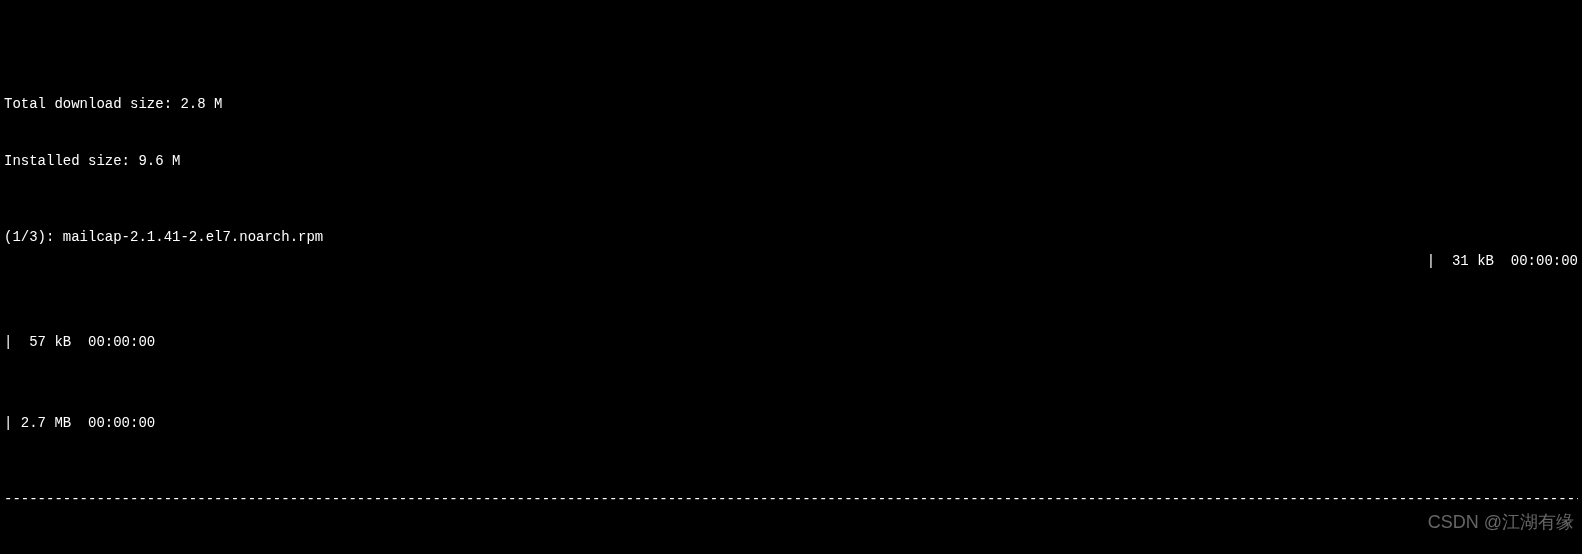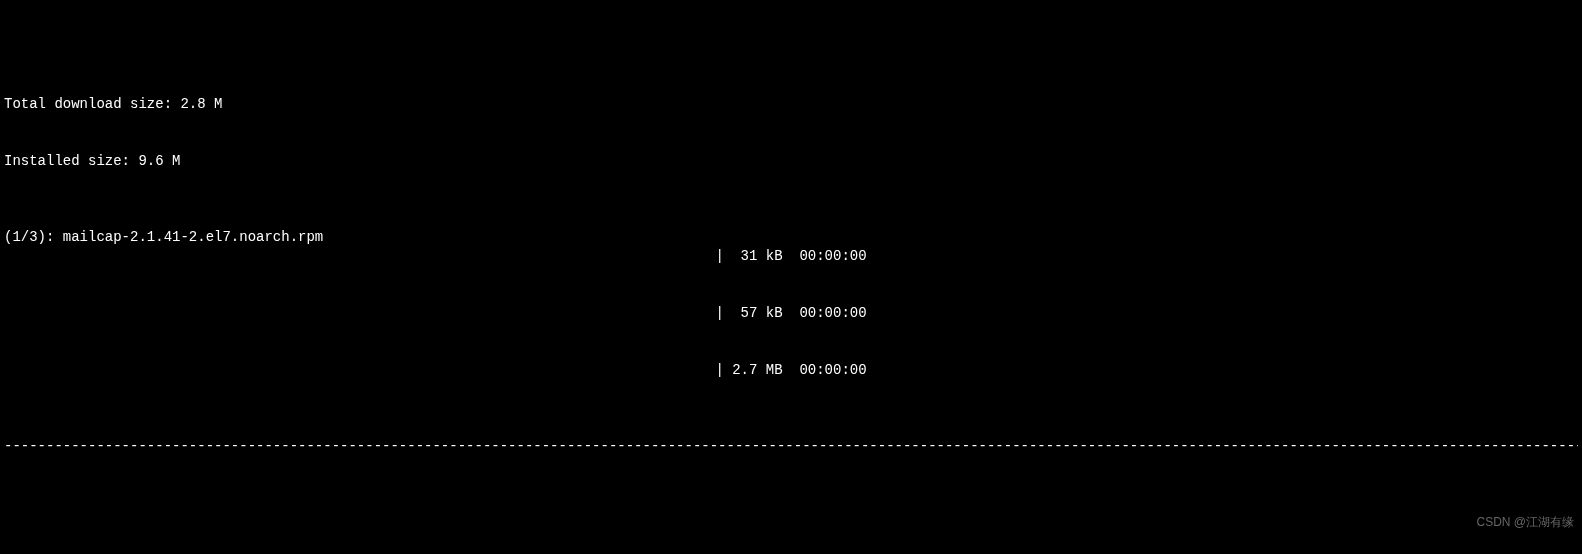--- a/index.html
+++ b/index.html
@@ -15,41 +15,41 @@
     overflow: hidden;
     position: relative;
   }
   .term {
     white-space: pre;
     padding: 0 4px;
   }
   .line {
     display: flex;
     justify-content: space-between;
-    flex-direction: column;
   }
   .left {
     white-space: pre;
   }
   .right {
     white-space: pre;
     text-align: center;
+    margin-top: 24px;
   }
   .dash-line {
     letter-spacing: 0;
     overflow: hidden;
     width: 100%;
   }
   .watermark {
     position: absolute;
     right: 8px;
     bottom: 22px;
     color: #888;
     font-family: sans-serif;
-    font-size: 12px;
+    font-size: 18px;
     opacity: 0.75;
     pointer-events: none;
   }
   .blank {
     height: 19px;
   }
 </style>
 </head>
 <body>
 

